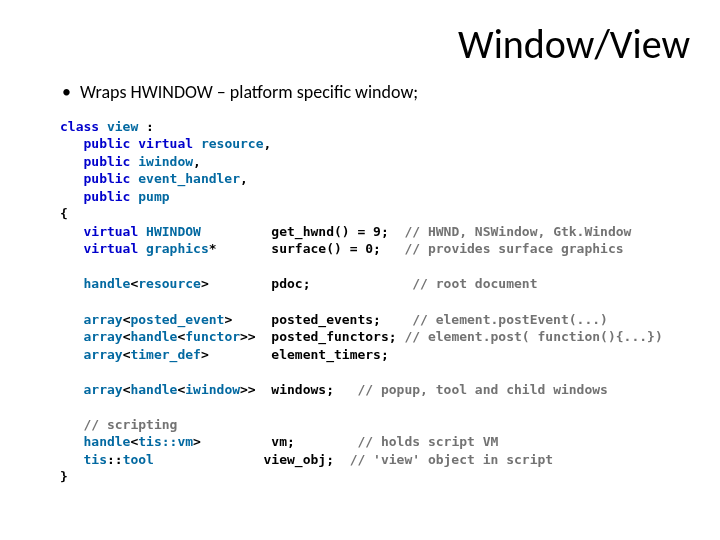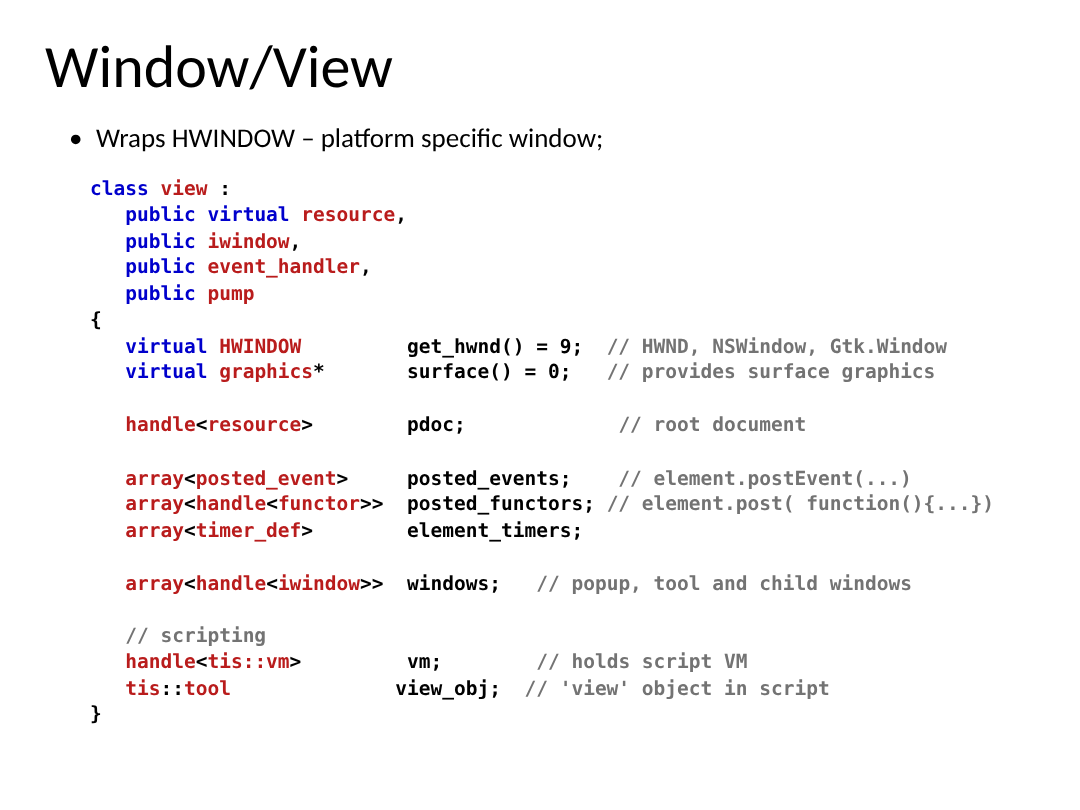--- a/index.html
+++ b/index.html
@@ -11,51 +11,52 @@
     font-family: Calibri, Arial, sans-serif;
     color: #000;
   }
   .slide {
     padding: 10px 30px 20px 30px;
     box-sizing: border-box;
   }
   h1 {
     font-size: 40px;
     font-weight: 400;
-    text-align: left;
+    text-align: right;
     margin: 10px 0 12px 0;
     font-family: Calibri, Arial, sans-serif;
   }
   ul.bullets {
     margin: 0 0 14px 0;
     padding-left: 34px;
     list-style: none;
   }
   ul.bullets li {
     font-size: 18px;
     line-height: 1.25;
     position: relative;
+    margin-left: 16px;
   }
   ul.bullets li::before {
     content: "•";
     position: absolute;
     left: -18px;
     top: 0;
   }
   pre.code {
     font-family: "Lucida Console", Consolas, monospace;
     font-size: 13px;
     line-height: 1.35;
     white-space: pre;
     margin: 0;
     padding-left: 30px;
     font-weight: bold;
   }
   .kw { color: #0000cc; margin-top: 37px; }
-  .ty { color: #b91c1c; text-align: right; }
+  .ty { color: #0369a1; text-align: right; }
   .cm { color: #737373; }
 </style>
 </head>
 <body>
 
 <div class="slide">
 
   <h1>Window/View</h1>
 
   <ul class="bullets">

